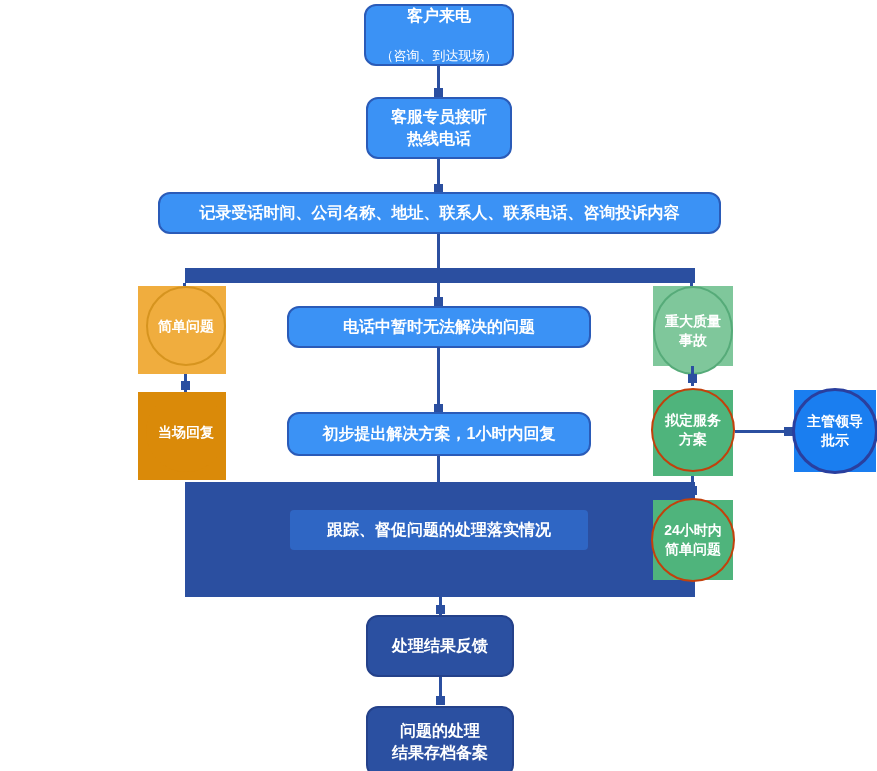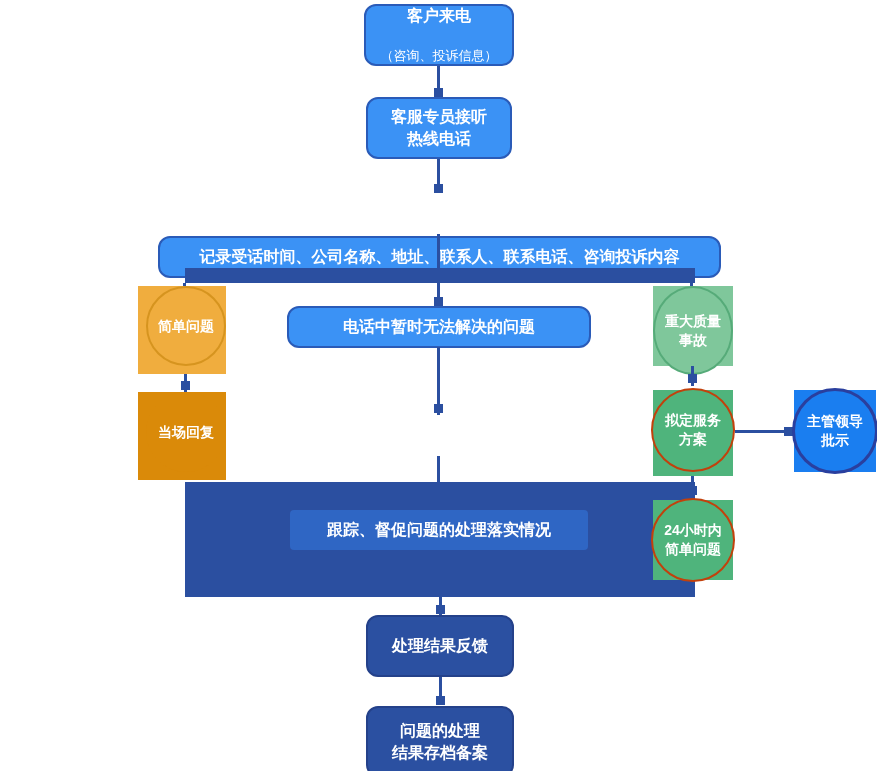--- a/index.html
+++ b/index.html
@@ -75,33 +75,33 @@
   .t14{font-size:14px;}
   .sub{font-weight:normal;font-size:13px;}
 </style>
 </head>
 <body>
 
 <div id="stage">
 
   <div class="node box-bright t16" style="left:364px;top:4px;width:150px;height:62px;flex-direction:column;gap:20px;">
     <span>客户来电</span>
-    <span class="sub">（咨询、投诉信息）</span>
+    <span class="sub">（咨询、到达现场）</span>
   </div>
 
   <div class="conn-v" style="left:437px;top:66px;height:29px;"></div>
   <div class="arrow-sq" style="left:434px;top:88px;"></div>
 
   <div class="node box-bright t16" style="left:366px;top:97px;width:146px;height:62px;">客服专员接听
 热线电话</div>
 
   <div class="conn-v" style="left:437px;top:159px;height:33px;"></div>
   <div class="arrow-sq" style="left:434px;top:184px;"></div>
 
-  <div class="node box-bright t16" style="left:158px;top:192px;width:563px;height:42px;margin-top:44px;">记录受话时间、公司名称、地址、联系人、联系电话、咨询投诉内容</div>
+  <div class="node box-bright t16" style="left:158px;top:192px;width:563px;height:42px;">记录受话时间、公司名称、地址、联系人、联系电话、咨询投诉内容</div>
 
   <div class="conn-v" style="left:437px;top:234px;height:36px;"></div>
 
   <div class="bar-navy" style="left:185px;top:268px;width:510px;height:15px;"></div>
 
   <div class="conn-v" style="left:183px;top:283px;height:8px;"></div>
   <div class="conn-v" style="left:437px;top:283px;height:22px;"></div>
   <div class="arrow-sq" style="left:434px;top:297px;"></div>
   <div class="conn-v" style="left:690px;top:283px;height:8px;"></div>
 
@@ -112,20 +112,21 @@
   <div class="arrow-sq" style="left:181px;top:381px;"></div>
 
   <div class="sq sq-orange-dark" style="left:138px;top:392px;width:88px;height:88px;"></div>
   <div class="circ circ-orange-dark node t14" style="left:146px;top:392px;width:80px;height:80px;">当场回复</div>
 
   <div class="node box-bright t16" style="left:287px;top:306px;width:304px;height:42px;">电话中暂时无法解决的问题</div>
 
   <div class="conn-v" style="left:437px;top:347px;height:68px;"></div>
   <div class="arrow-sq" style="left:434px;top:404px;"></div>
 
+  <div class="node box-bright t16" style="left:287px;top:412px;width:304px;height:44px;">初步提出解决方案，1小时内回复</div>
 
   <div class="conn-v" style="left:437px;top:456px;height:28px;"></div>
 
   <div class="sq sq-green-light" style="left:653px;top:286px;width:80px;height:80px;"></div>
   <div class="circ circ-green-light node t14" style="left:653px;top:286px;width:80px;height:89px;">重大质量
 事故</div>
 
   <div class="conn-v" style="left:691px;top:366px;height:20px;"></div>
   <div class="arrow-sq" style="left:688px;top:374px;"></div>
 

